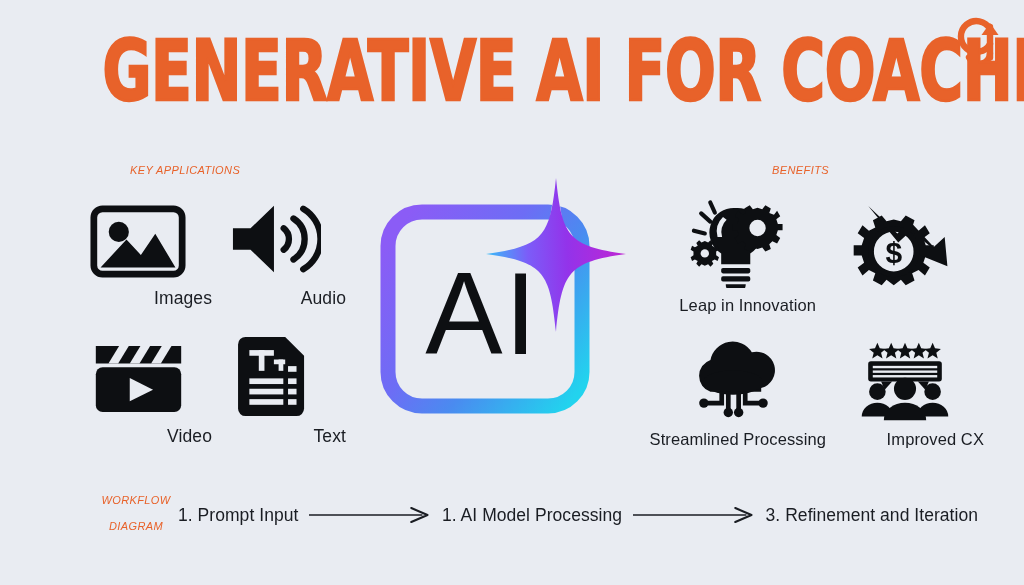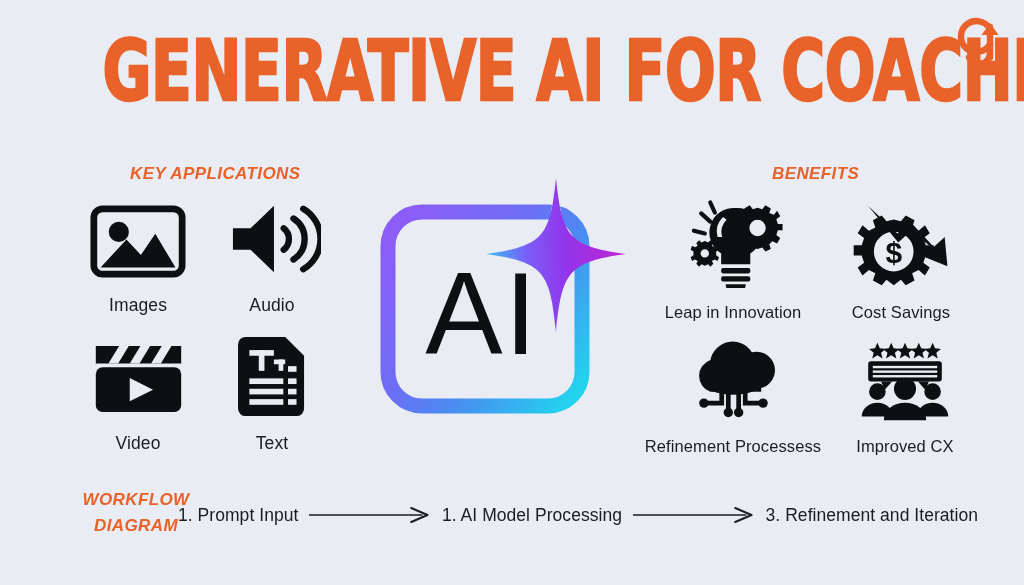--- a/index.html
+++ b/index.html
@@ -40,22 +40,22 @@
     color: #E8622A;
     transform: scaleX(0.80);
     transform-origin: center top;
     white-space: nowrap;
     -webkit-text-stroke: 2.5px #E8622A;
   }
 
   
   .sec-head {
     position: absolute;
-    font-size: 17px;
-    font-weight: 700;
+    font-size: 11px;
+    font-weight: 400;
     font-style: italic;
     color: #E8622A;
     letter-spacing: 0.4px;
     white-space: nowrap;
   }
   #head-key-applications { top: 164px; left: 130px; }
   #head-benefits { top: 164px; left: 772px; }
   #head-workflow {
     top: 487px;
     left: 74px;
@@ -70,25 +70,26 @@
     position: absolute;
     text-align: center;
   }
   .cell .glyph {
     display: flex;
     align-items: flex-end;
     justify-content: center;
     height: 90px;
   }
   .cell .cap {
-    margin-top: 15px;
+    margin-top: 8px;
     font-size: 17.5px;
     color: #1A1D23;
     white-space: nowrap;
     letter-spacing: 0.1px;
+    text-align: right;
   }
   .benefit .cap { font-size: 16.5px; }
   .benefit .glyph { height: 92px; }
 
   
   #cell-images { top: 190px; left: 64px;  width: 148px; }
   #cell-audio  { top: 190px; left: 198px; width: 148px; }
   #cell-video  { top: 328px; left: 64px;  width: 148px; }
   #cell-text   { top: 328px; left: 198px; width: 148px; }
 
@@ -304,21 +305,20 @@
                    L-45,20 L-37,14 L-40,5 L-50,5 L-50,-8 L-40,-8 L-37,-17 L-45,-23
                    L-39,-33 L-31,-26 L-23,-30 L-26,-39 L-15,-45 L-9,-38 Z" fill="#0D0F12" transform="scale(0.88)"></path>
           <circle cx="0" cy="0" r="25" fill="#E9ECF2"></circle>
           <circle cx="0" cy="0" r="25" fill="none" stroke="#0D0F12" stroke-width="6.5"></circle>
           <text x="0" y="13" text-anchor="middle" font-family="'Liberation Sans', sans-serif" font-size="33" font-weight="700" fill="#0D0F12">$</text>
         </g>
 
         <path d="M20 10 L52 40 L66 27 L92 55 L104 44 L107 76 L77 64 L88 54 L67 37 L53 50 L20 10 Z" fill="#0D0F12"></path>
       </svg>
     </div>
-    <div class="cap">Cost Savings</div>
   </div>
 
   <div class="cell benefit" id="cell-processes">
     <div class="glyph">
       <svg viewBox="0 0 100 86" width="94" height="81">
         <path d="M26 54 A18 18 0 0 1 26 20 A24 24 0 0 1 70 12 A19 19 0 0 1 80 50 L80 54 Z" fill="#0D0F12"></path>
         <ellipse cx="50" cy="44" rx="32" ry="13" fill="#0D0F12"></ellipse>
         <g stroke="#0D0F12" stroke-width="5" fill="none" stroke-linecap="square">
           <path d="M38 56 L38 66 L22 66"></path>
           <path d="M45 56 L45 72"></path>
@@ -326,21 +326,21 @@
           <path d="M63 56 L63 66 L79 66"></path>
         </g>
         <g fill="#0D0F12">
           <circle cx="19" cy="66" r="5"></circle>
           <circle cx="82" cy="66" r="5"></circle>
           <circle cx="45" cy="76" r="5"></circle>
           <circle cx="56" cy="76" r="5"></circle>
         </g>
       </svg>
     </div>
-    <div class="cap">Refinement Processess</div>
+    <div class="cap">Streamlined Processing</div>
   </div>
 
   <div class="cell benefit" id="cell-cx">
     <div class="glyph">
       <svg viewBox="0 0 104 88" width="96" height="81">
 
         <g fill="#0D0F12">
           <path d="M22 2 L24.6 8 L31 8.6 L26 12.8 L27.6 19 L22 15.6 L16.4 19 L18 12.8 L13 8.6 L19.4 8 Z"></path>
           <path d="M37 2 L39.6 8 L46 8.6 L41 12.8 L42.6 19 L37 15.6 L31.4 19 L33 12.8 L28 8.6 L34.4 8 Z"></path>
           <path d="M52 2 L54.6 8 L61 8.6 L56 12.8 L57.6 19 L52 15.6 L46.4 19 L48 12.8 L43 8.6 L49.4 8 Z"></path>

